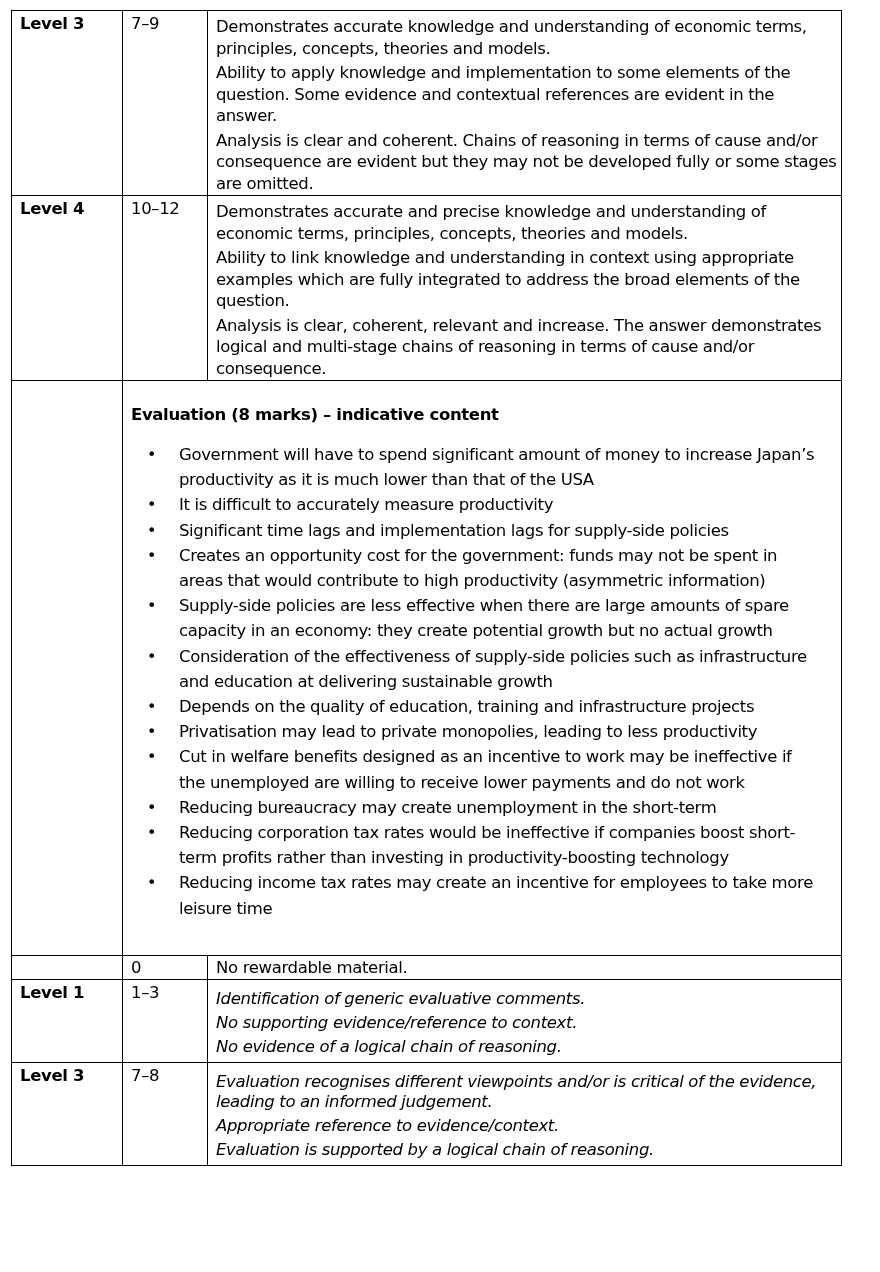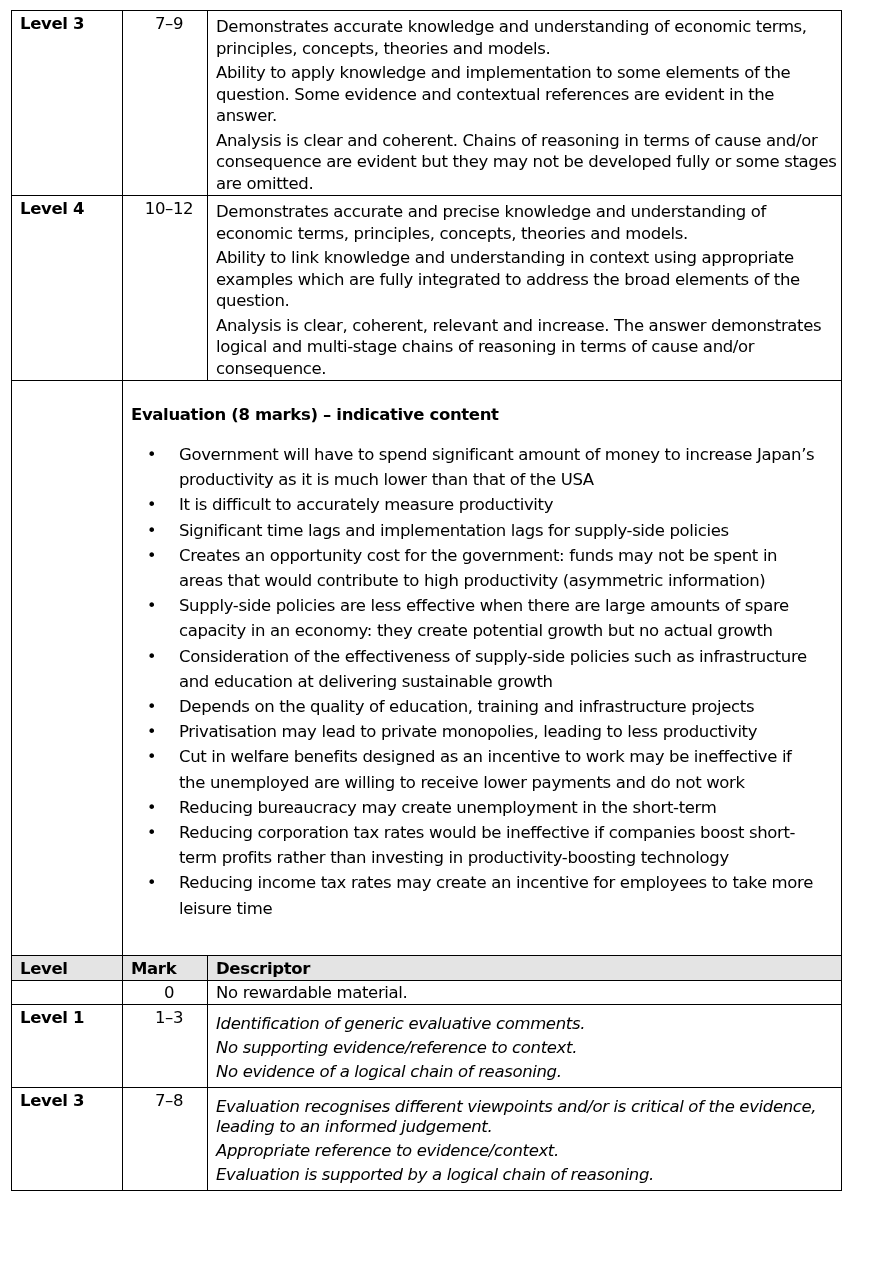--- a/index.html
+++ b/index.html
@@ -2,21 +2,21 @@
 <html><head>
 <meta charset="utf-8">
 <style>
   html, body { margin:0; padding:0; background:#ffffff; }
   body { width:880px; height:1272px; overflow:hidden; position:relative;
          font-family:"DejaVu Sans", sans-serif; font-size:16.5px; color:#000; letter-spacing:-0.35px; }
   .grid { position:absolute; left:11px; top:10px; width:831px; border-collapse:collapse; table-layout:fixed; }
   .grid td { border:1.3px solid #000; vertical-align:top; padding:0; }
   .c1 { width:111px; } .c2 { width:85px; }
   .lvl { font-weight:bold; padding:3px 0 0 8px !important; line-height:20px; }
-  .mark { padding:3px 0 0 8px !important; line-height:20px;text-align:center; }
+  .mark { padding:3px 0 0 8px !important; line-height:20px; }
   .desc { padding:5px 4px 1px 8px !important; }
   .desc p { margin:0 0 3px 0; line-height:21.5px; }
   .desc p:last-child { margin-bottom:0; }
   .eval-cell { padding:13px 6px 18px 8px !important; }
   .eval-title { font-weight:bold; margin:10px 0 16px 0; line-height:22px; }
   .eval-list { list-style:none; margin:16px; padding:0; }
   .eval-list li { position:relative; padding-left:32px; line-height:25.2px; }
   .eval-list li::before { content:"•"; position:absolute; left:0; top:0; font-size:16px; }
   .hdr td { background:#e4e4e4; font-weight:bold; padding:3px 0 1px 8px; line-height:20px; }
   .zero-row td.mark, .zero-row td.desc { padding-top:2px !important; }
@@ -68,25 +68,20 @@
         <li>Depends on the quality of education, training and infrastructure projects</li>
         <li>Privatisation may lead to private monopolies, leading to less productivity</li>
         <li>Cut in welfare benefits designed as an incentive to work may be ineffective if the unemployed are willing to receive lower payments and do not work</li>
         <li>Reducing bureaucracy may create unemployment in the short-term</li>
         <li>Reducing corporation tax rates would be ineffective if companies boost short-term profits rather than investing in productivity-boosting technology</li>
         <li>Reducing income tax rates may create an incentive for employees to take more leisure time</li>
       </ul>
     </td>
   </tr>
 
-  <tr class="hdr">
-    <td>Level</td>
-    <td>Mark</td>
-    <td>Descriptor</td>
-  </tr>
 
   <tr class="zero-row">
     <td class="lvl"></td>
     <td class="mark">0</td>
     <td class="desc" style="padding-top:2px">
       <p style="line-height:20px">No rewardable material.</p>
     </td>
   </tr>
 
   <tr class="b2">

